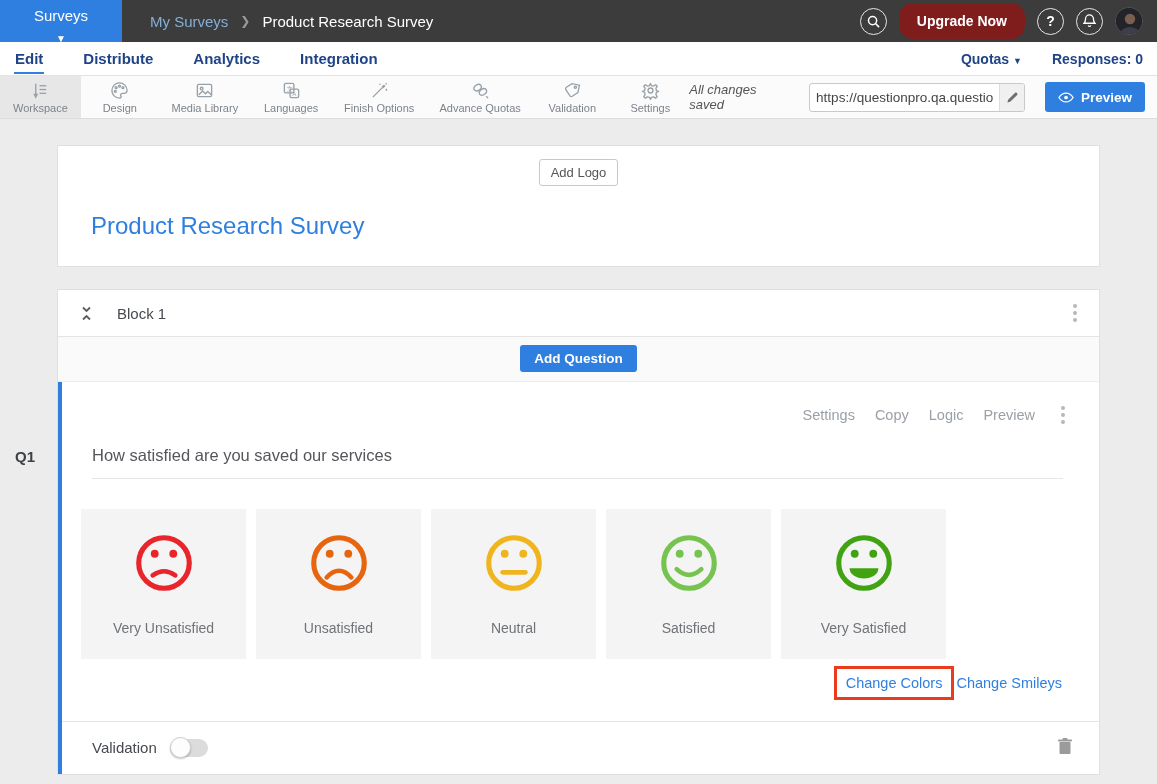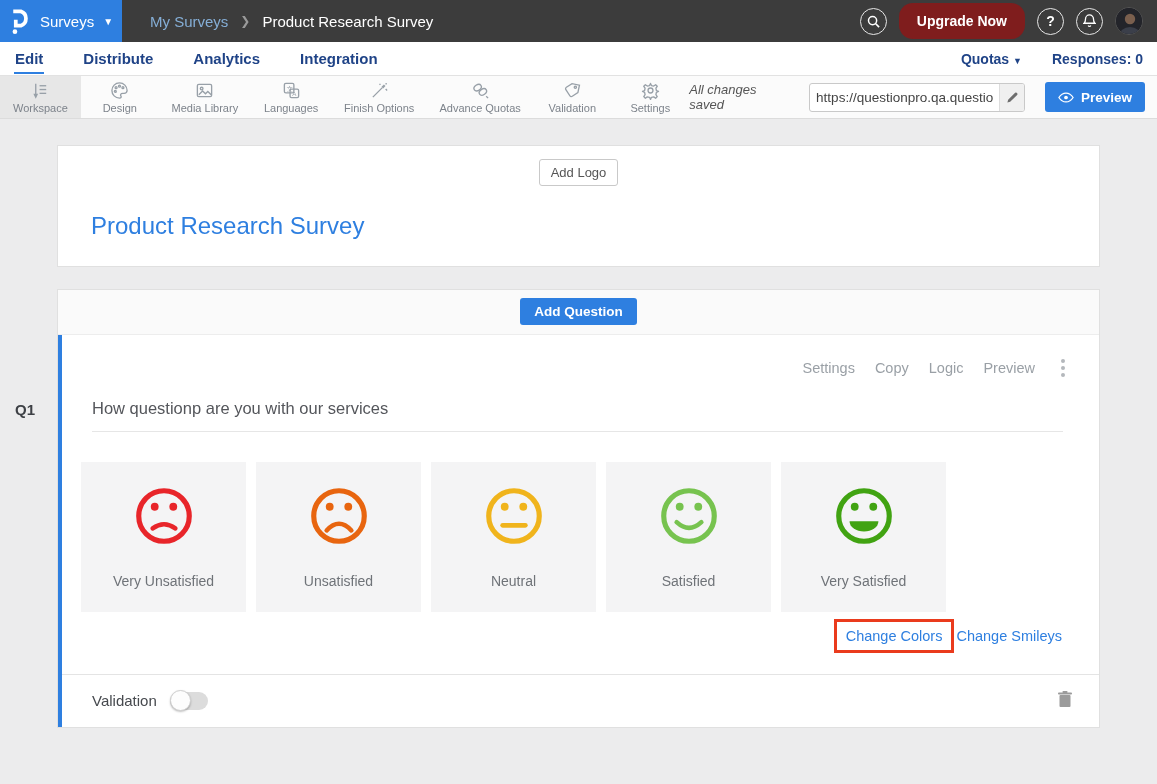--- a/index.html
+++ b/index.html
@@ -1,20 +1,20 @@
 <!DOCTYPE html>
 <html><head>
 <meta charset="utf-8">
 <style>
   * { margin:0; padding:0; box-sizing:border-box; }
   html,body { width:1157px; height:784px; overflow:hidden; font-family:"Liberation Sans",sans-serif; background:#ececed; }
 
   
   .navbar { height:42px; background:#3c3c3c; display:flex; align-items:center; }
-  .logo-block { width:122px; height:42px; background:#2e7fe0; display:flex; align-items:center; justify-content:center; gap:9px; cursor:pointer; }
+  .logo-block { width:122px; height:42px; background:#2e7fe0; display:flex; align-items:center; justify-content:center; gap:9px; cursor:pointer;flex-direction:column; }
   .logo-mark { width:22px; height:27px; }
   .logo-product { color:#fff; font-size:15px; }
   .logo-caret { color:#fff; font-size:10px; }
   .breadcrumb { display:flex; align-items:center; gap:12px; margin-left:28px; font-size:15px; }
   .crumb-parent { color:#85aed6; cursor:pointer; text-decoration:none; }
   .crumb-sep { color:#9a9a9a; font-size:12px; }
   .crumb-current { color:#fff; }
   .nav-right { margin-left:auto; display:flex; align-items:center; gap:12px; padding-right:14px; }
   .nav-circle { width:27px; height:27px; border:1.5px solid #e7e7e7; border-radius:50%; display:flex; align-items:center; justify-content:center; color:#fff; font-size:14px; font-weight:bold; cursor:pointer; background:transparent; }
   .upgrade-btn { background:#7f1d1d; color:#fff; border:none; border-radius:14px; height:36px; padding:0 18px; font-size:14px; font-weight:bold; cursor:pointer; }
@@ -234,20 +234,34 @@
 <main class="page">
 
   <section class="card survey-head">
     <div class="addlogo-wrap">
       <button class="addlogo-btn">Add Logo</button>
     </div>
     <h1 class="survey-title">Product Research Survey</h1>
   </section>
 
   <section class="card">
+    <header class="block-head">
+      <button class="collapse-btn" aria-label="collapse block">
+        <svg width="13" height="15" viewBox="0 0 13 15">
+            <path d="M3 1.5 L6.5 5 L10 1.5" fill="none" stroke="#5a5d62" stroke-width="1.8"></path>
+            <path d="M3 13.5 L6.5 10 L10 13.5" fill="none" stroke="#5a5d62" stroke-width="1.8"></path>
+          </svg>
+      </button>
+      <span class="block-title">Block 1</span>
+      <button class="kebab" aria-label="block menu">
+          <i></i>
+          <i></i>
+          <i></i>
+        </button>
+    </header>
 
     <div class="aq-strip">
       <button class="aq-btn">Add Question</button>
     </div>
 
     <div class="q-wrap">
       <span class="q-id">Q1</span>
       <div class="q-card">
 
         <div class="q-actions">
@@ -255,21 +269,21 @@
           <button class="q-action">Copy</button>
           <button class="q-action">Logic</button>
           <button class="q-action">Preview</button>
           <button class="kebab" style="margin-left:0;" aria-label="question menu">
               <i></i>
               <i></i>
               <i></i>
             </button>
         </div>
 
-        <h2 class="q-title">How questionp are you with our services</h2>
+        <h2 class="q-title">How satisfied are you saved our services</h2>
         <hr class="q-divider">
 
         <div class="tiles">
           <div class="tile" style="color: rgb(232, 37, 42);">
             <svg viewBox="-32 -32 64 64">
                 <circle r="24.5" fill="none" stroke="currentColor" stroke-width="5"></circle>
                 <circle cx="-9" cy="-9" r="3.8" fill="currentColor"></circle>
                 <circle cx="9" cy="-9" r="3.8" fill="currentColor"></circle>
                 <path d="M -11 12 Q 0 4 11 12" fill="none" stroke="currentColor" stroke-width="4.4" stroke-linecap="round"></path>
               </svg>

